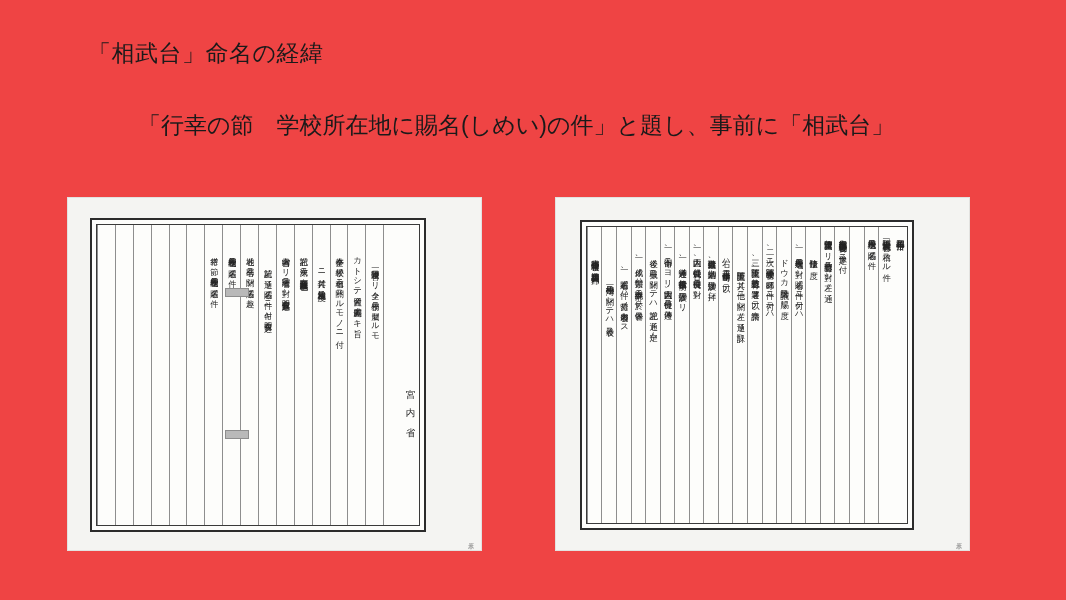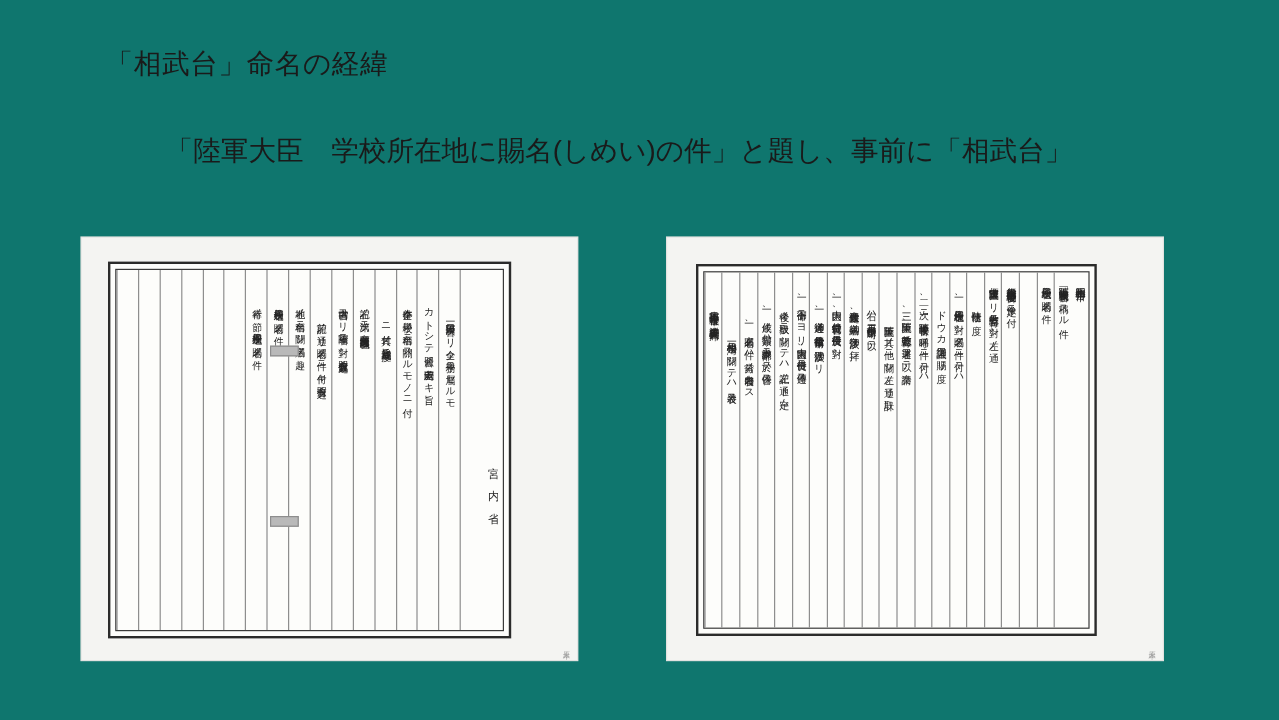--- a/index.html
+++ b/index.html
@@ -10,21 +10,21 @@
     width: 1066px;
     height: 600px;
     background: #ffffff;
     font-family: "Liberation Sans", sans-serif;
     overflow: hidden;
   }
   .slide {
     position: relative;
     width: 1066px;
     height: 600px;
-    background: #0f766e;
+    background: #ef4444;
   }
   .slide-title {
     position: absolute;
     left: 88px;
     top: 38px;
     font-size: 23px;
     color: #1a1a1a;
     letter-spacing: 0.5px;
     white-space: nowrap;
   }
@@ -168,21 +168,21 @@
   }
 </style>
 </head>
 <body>
 
 <div class="slide">
 
   <div class="slide-title">「相武台」命名の経緯</div>
 
   <div class="body-text">
-    <div class="body-line-1">「陸軍大臣　学校所在地に賜名(しめい)の件」と題し、事前に「相武台」</div>
+    <div class="body-line-1">「行幸の節　学校所在地に賜名(しめい)の件」と題し、事前に「相武台」</div>
   </div>
 
   <div class="doc" id="doc-left">
     <div class="paper">
       <div class="paper-inner">
         <div class="rules">
           <div class="rule-col">
               <div class="vtext wide indent-8">宮　内　省</div>
             </div>
           <div class="rule-col">

